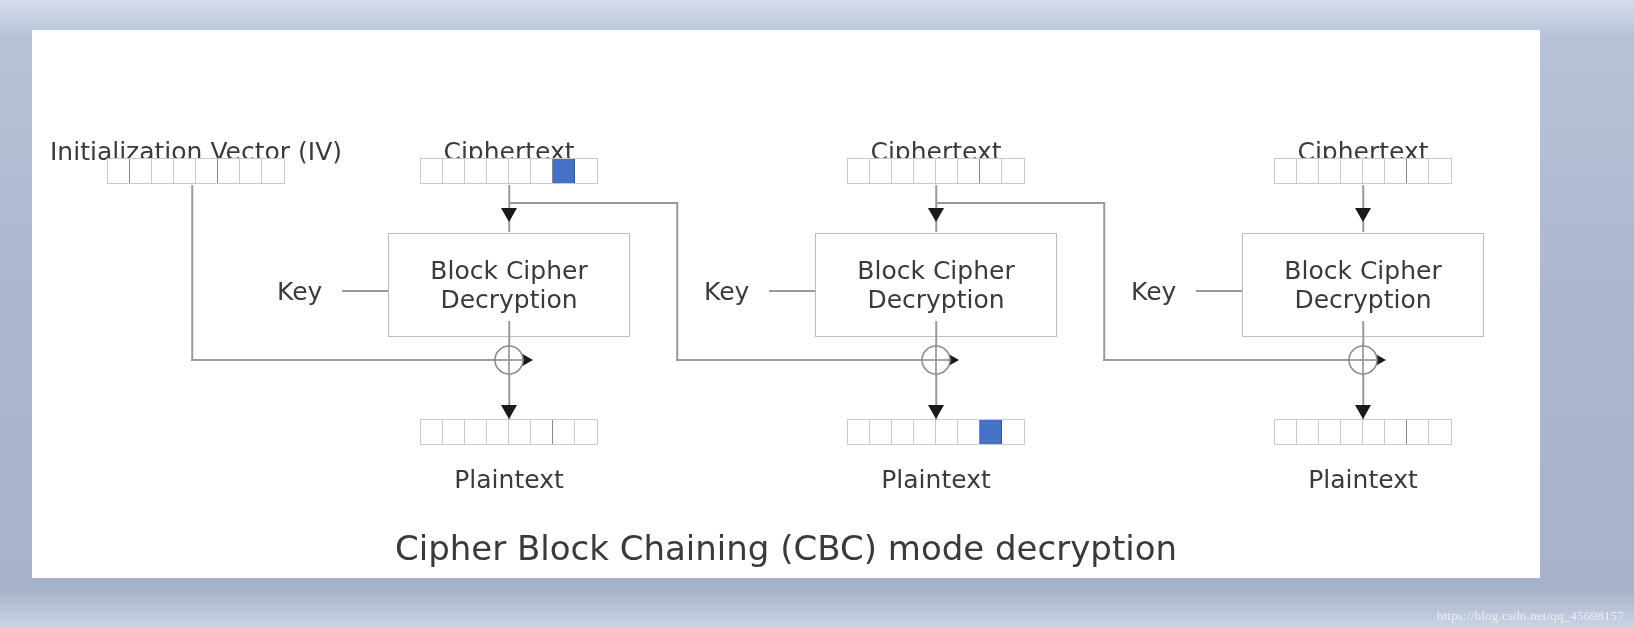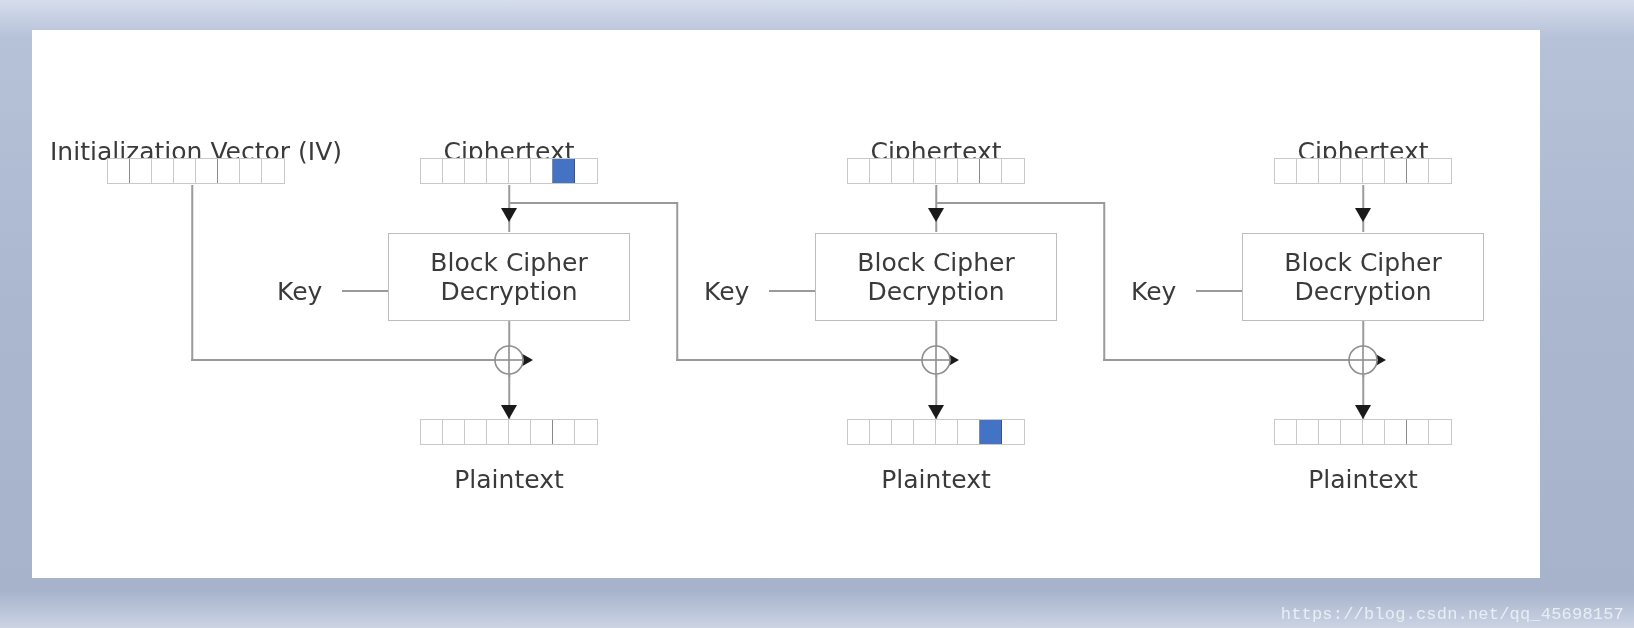--- a/index.html
+++ b/index.html
@@ -17,23 +17,23 @@
   }
   #canvas{
     position:absolute;
     left:32px;top:30px;
     width:1508px;height:548px;
     background:#ffffff;
   }
   #watermark{
     position:absolute;
     right:10px;bottom:4px;
-    font-size:17px;
+    font-size:13px;
     color:#e9edf5;
-    font-family:Liberation Mono, monospace;
+    font-family:Liberation Serif, serif;
     letter-spacing:0.2px;
     white-space:nowrap;
   }
   .lbl{
     position:absolute;
     font-size:25px;
     color:#3a3a3a;
     white-space:nowrap;
     font-family:"DejaVu Sans", sans-serif;
   }
@@ -54,21 +54,21 @@
     box-sizing:border-box;
     background:#ffffff;
   }
   .bitarray .cell:last-child{border-right:none;}
   .bitarray .cell.on{background:#4472c4;border-right-color:#2f54a0;}
   .bitarray .cell.dark{border-right-color:#8a8a8a;}
 
   
   .cipherbox{
     position:absolute;
-    width:242px;height:88px;
+    width:242px;height:104px;
     border:1.5px solid #bdbdbd;
     background:#ffffff;
     box-sizing:border-box;
     display:flex;
     flex-direction:column;
     align-items:center;
     justify-content:center;
     transform:translateX(-50%);
   }
   .cipherbox span{
@@ -274,18 +274,19 @@
         <div class="cell"></div>
         <div class="cell"></div>
         <div class="cell"></div>
         <div class="cell"></div>
         <div class="cell dark"></div>
         <div class="cell"></div>
         <div class="cell"></div>
       </div>
     <div class="lbl center" style="left:1331px;top:415px;">Plaintext</div>
 
+    <div id="title">Cipher Block Chaining (CBC) mode decryption</div>
 
   </div>
 
   <div id="watermark">https://blog.csdn.net/qq_45698157</div>
 
 </div>
 
 </body></html>

